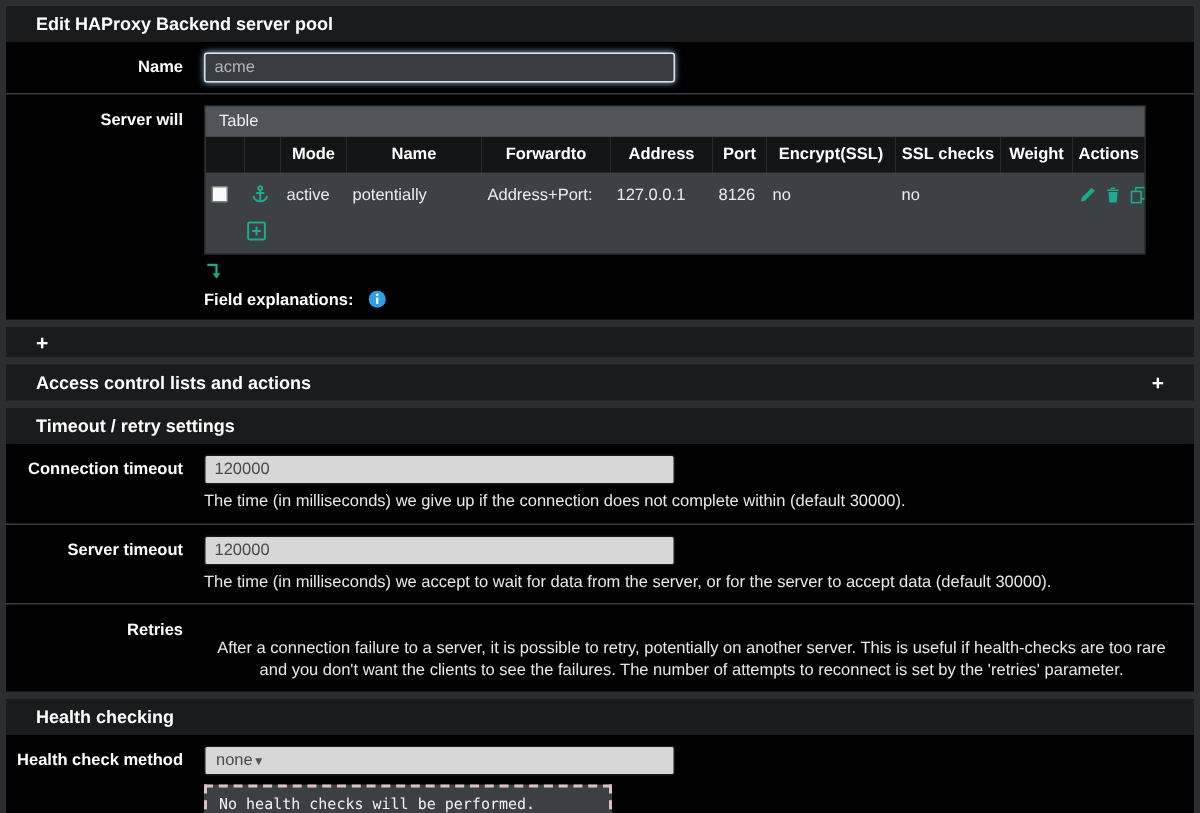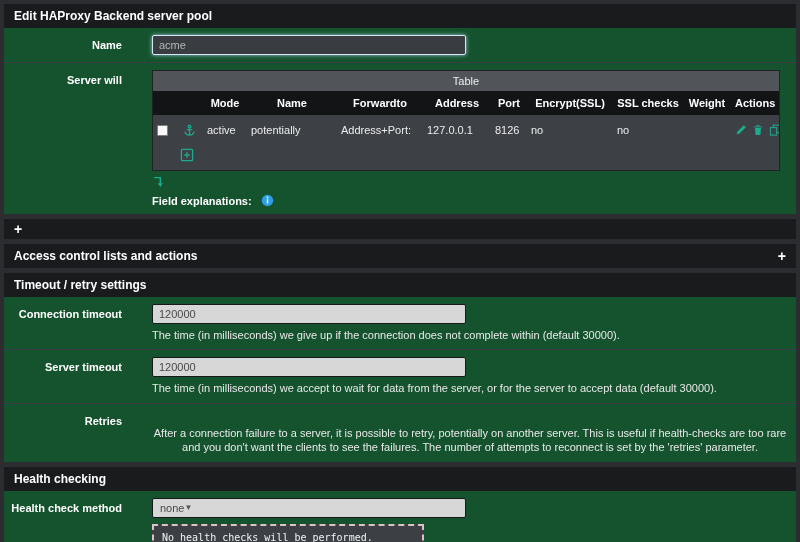--- a/index.html
+++ b/index.html
@@ -1,39 +1,39 @@
 <!DOCTYPE html>
 <html style="--accent: #1bab8e; --info-icon: #2e9fe6; --section-header-bg: #1a1b1d; --panel-body-bg: #45484d; --table-header-bg: #131416; --input-bg: #d7d7d7;"><head>
 <meta charset="utf-8">
 <style>
   * { margin:0; box-sizing:border-box; }
   html,body { background:#2b2d30; }
   body { font-family:"Liberation Sans", sans-serif; width:800px; height:542px; overflow:hidden; }
   .page { width:800px; height:542px; padding:4px; background:#2b2d30; display:flex; flex-direction:column; }
 
   .section-bar { background:#1a1b1d; color:#fff; font-weight:700; font-size:12px;
-    padding:5px 10px; display:flex; justify-content:space-between; align-items:center; margin-top:5px; cursor:pointer; }
+    padding:5px 20px; display:flex; justify-content:space-between; align-items:center; margin-top:5px; cursor:pointer; }
   .section-bar:first-child { margin-top:0; }
   .plus { font-size:14px; font-weight:700; color:#fff; line-height:10px; }
 
-  .panel-body { background:#14532d; }
+  .panel-body { background:#000000; }
   .frow { display:flex; align-items:flex-start; padding:7px 8px 7px 0; border-bottom:1px solid #3a3d41; }
   .frow.last { border-bottom:none; }
   .flabel { width:132px; min-width:132px; text-align:right; padding-right:14px; color:#fff;
     font-weight:700; font-size:11px; padding-top:4px; }
-  .fcontent { flex:1;margin-left:16px; }
+  .fcontent { flex:1; }
 
   .text-input { display:block; background:var(--input-bg,#d7d7d7); border:1px solid #17181a; border-radius:2px;
     height:20px; width:314px; font-size:11px; color:#4a4a4a; padding:0 6px;
     font-family:"Liberation Sans", sans-serif; }
   .text-input.focused { background:#393c41; color:#b5b5b5; border:1px solid #d9e7f2;
     box-shadow:0 0 4px rgba(170,205,240,.9); }
 
   .table-panel { width:628px; border:1px solid #202225; background:#3d4045; }
-  .table-panel-title { background:#515459; color:#eeeeee; font-size:11px; padding:4px 9px;text-align:center; }
+  .table-panel-title { background:#515459; color:#eeeeee; font-size:11px; padding:4px 9px; }
   table.servers { border-collapse:collapse; width:100%; font-size:11px; color:#ececec; table-layout:fixed; }
   .servers th { background:var(--table-header-bg,#131416); color:#fff; text-align:center; font-size:11px;
     padding:6px 4px; font-weight:700; white-space:nowrap; overflow:hidden; }
   .servers td { padding:8px 4px; white-space:nowrap; overflow:hidden; vertical-align:middle; }
 
   .checkbox { display:inline-block; width:11px; height:11px; background:#fafafa; border:1px solid #808080;
     border-radius:1px; vertical-align:middle; cursor:pointer; }
 
   .tealicon { color:var(--accent,#1bab8e); display:inline-block; vertical-align:middle; line-height:0; }
   .clickable { cursor:pointer; }

